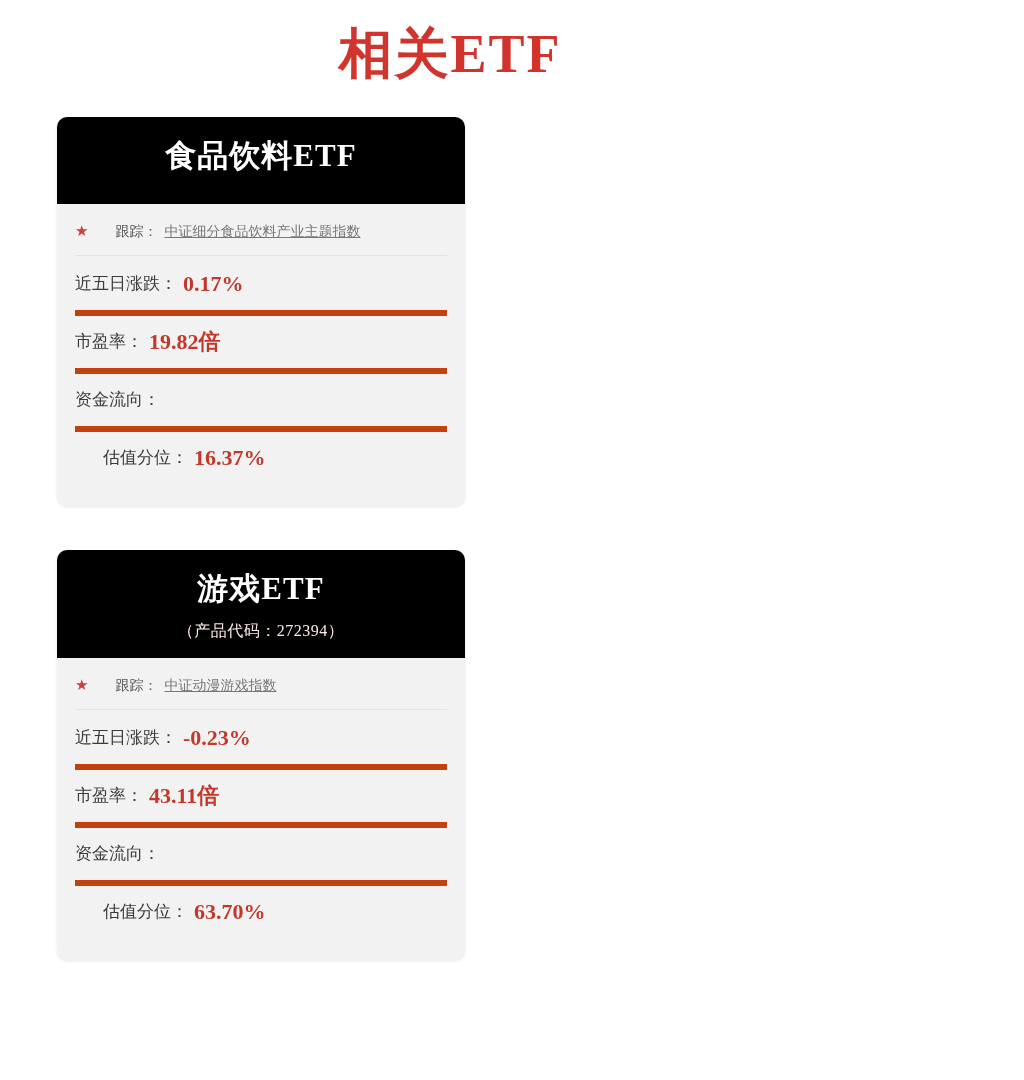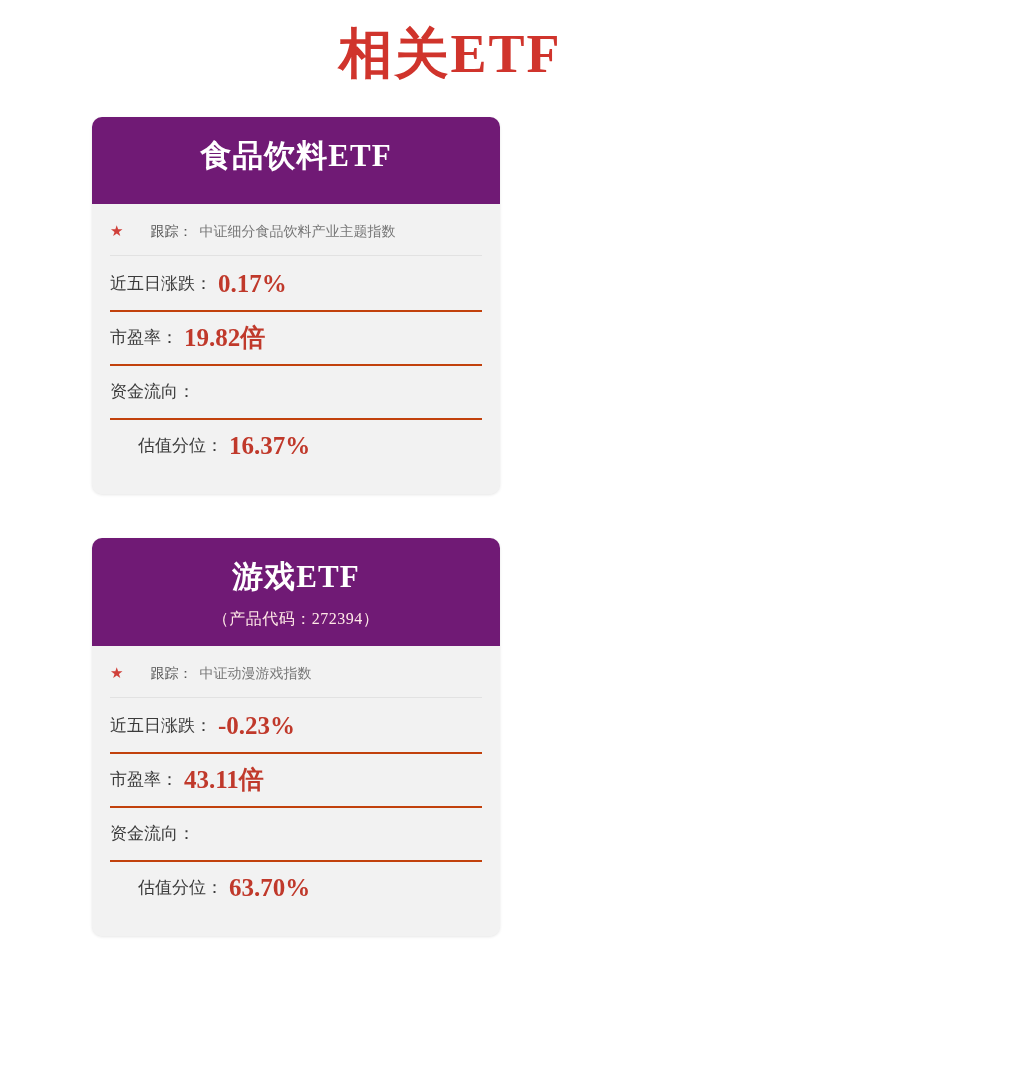--- a/index.html
+++ b/index.html
@@ -9,21 +9,21 @@
     background: #ffffff;
   }
   body {
     font-family: "Liberation Serif", "DejaVu Serif", serif;
     color: #333333;
   }
   .page {
     width: 900px;
     min-height: 1080px;
     box-sizing: border-box;
-    padding: 0 92px;
+    padding: 0 57px;
     background: #ffffff;
   }
   .page-title {
     text-align: center;
     color: #d0342c;
     font-size: 54px;
     font-weight: bold;
     letter-spacing: 2px;
     padding: 18px 0 26px 0;
     margin: 0;
@@ -38,21 +38,21 @@
   .card {
     width: 408px;
     border-radius: 10px;
     overflow: hidden;
     background: #f2f2f2;
     box-shadow: 0 1px 3px rgba(0,0,0,0.10);
     display: flex;
     flex-direction: column;
   }
   .card-head {
-    background: #701a75;
+    background: #000000;
     color: #ffffff;
     padding: 20px 10px 16px 10px;
     text-align: center;
   }
   .card-name {
     font-size: 31px;
     font-weight: bold;
     line-height: 1.25;
     margin: 0 0 12px 0;
     letter-spacing: 1px;
@@ -85,40 +85,41 @@
   .track-label {
     font-size: 14px;
     color: #555555;
     line-height: 19px;
     margin-left: 20px;
   }
   .track-value {
     font-size: 14px;
     color: #777777;
     line-height: 19px;
+    text-decoration: underline;
   }
   .metric {
     display: flex;
     align-items: flex-start;
     padding: 11px 0 11px 0;
-    border-bottom: 2px solid #c2410c;
+    border-bottom: 6px solid #c2410c;
   }
   .metric:last-child {
     border-bottom: none;
     margin-left: 28px;
   }
   .metric-label {
     font-size: 17px;
     color: #3b3b3b;
     white-space: nowrap;
     line-height: 30px;
     flex: none;
   }
   .metric-value {
-    font-size: 25px;
+    font-size: 22px;
     font-weight: bold;
     color: #c0392b;
     line-height: 30px;
     padding-left: 6px;
   }
   .metric-value.flow {
     font-size: 21px;
     line-height: 31px;
   }
 </style>

